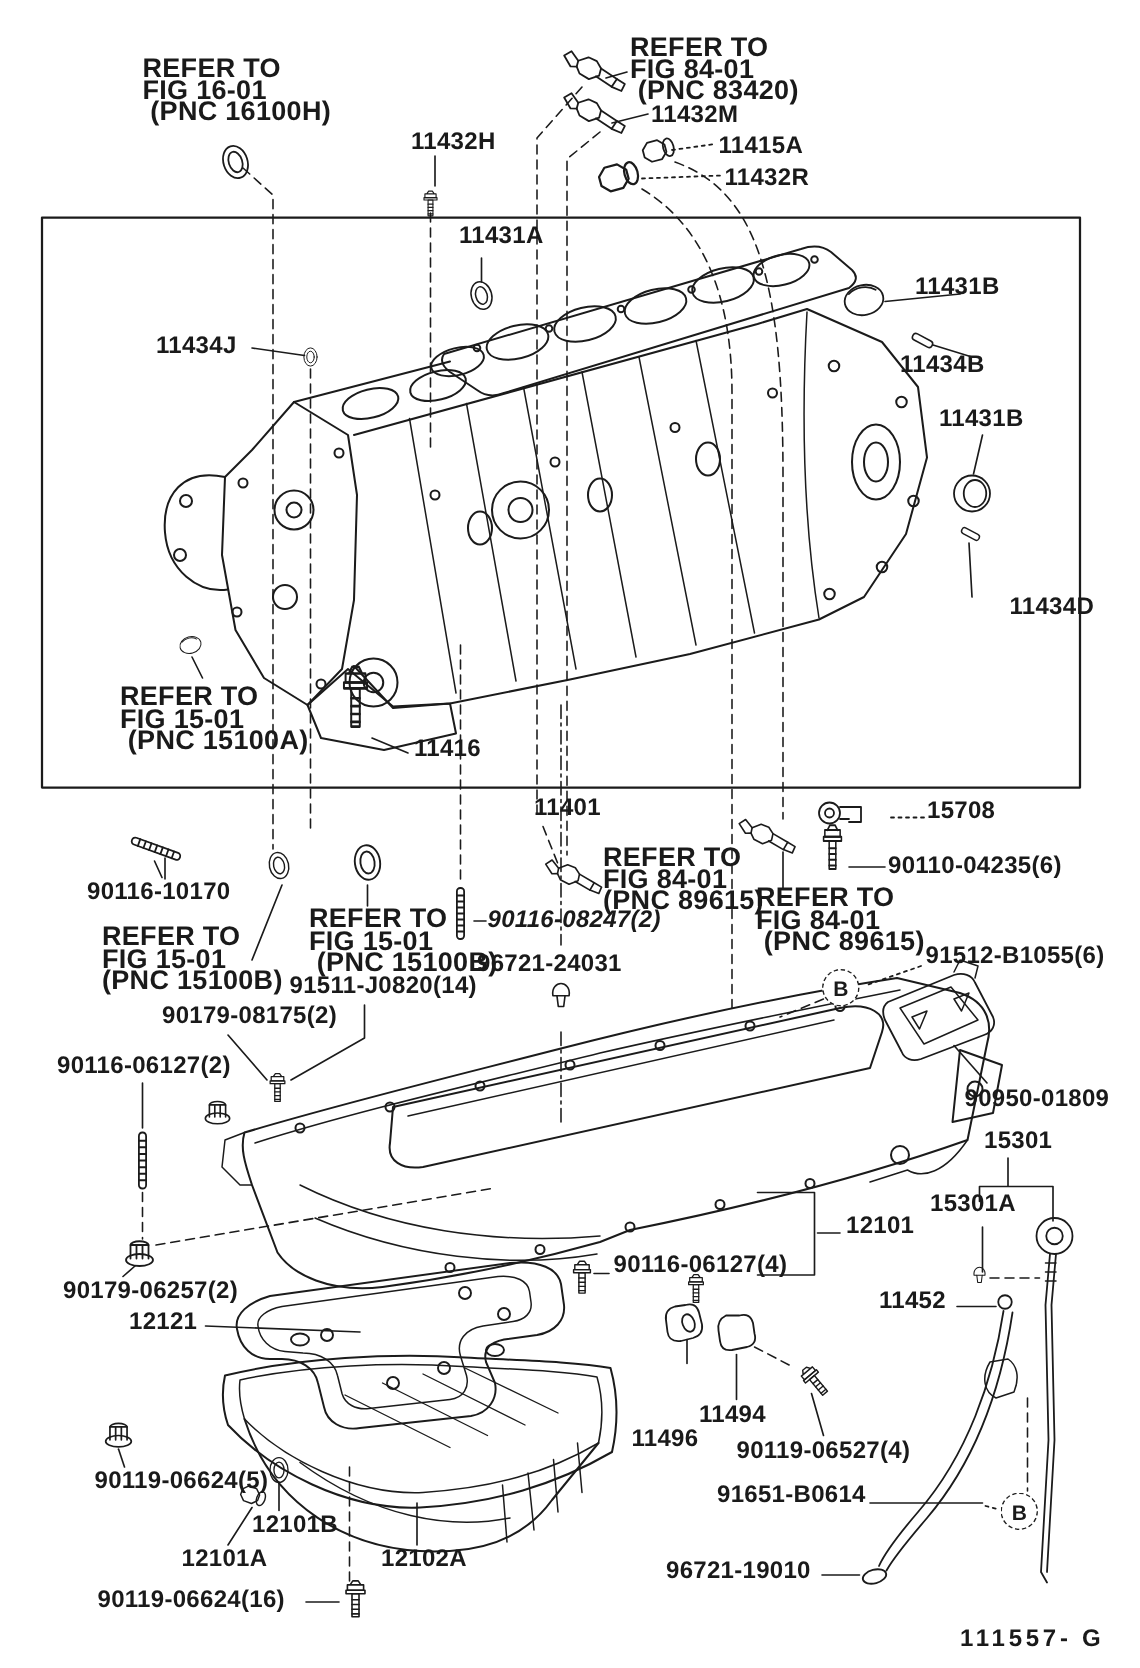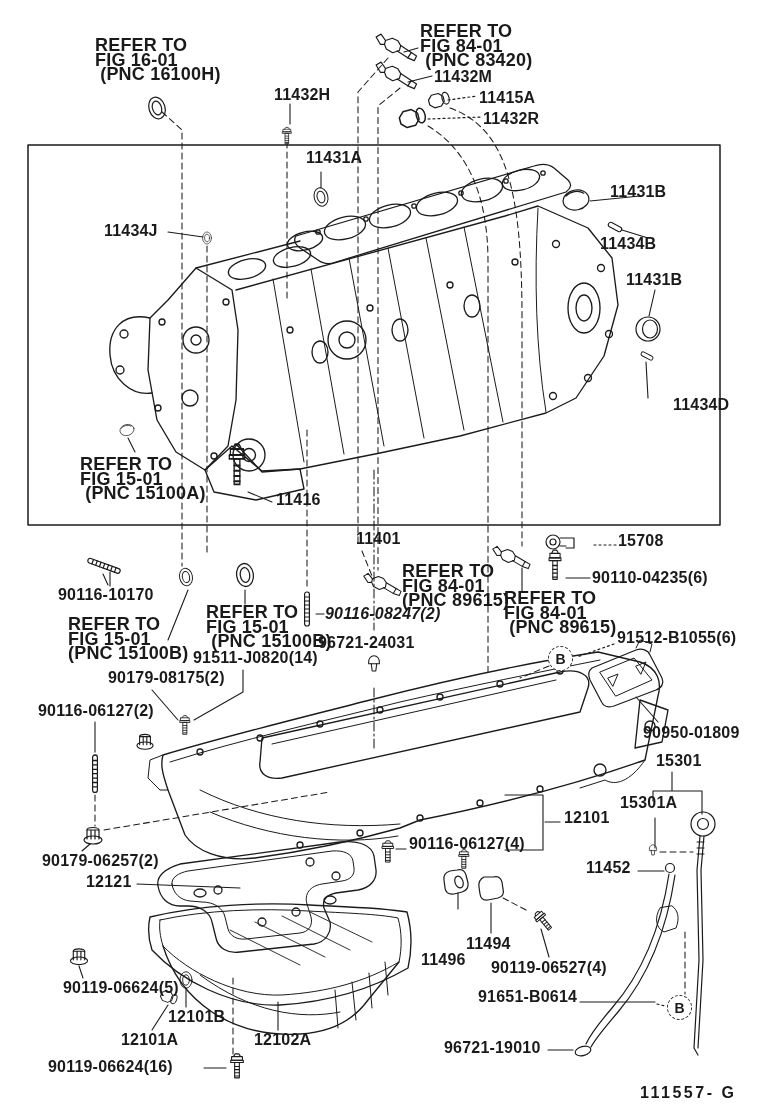--- a/index.html
+++ b/index.html
@@ -377,21 +377,21 @@
       <div class="lbl part" style="left: 421px; top: 911px; margin-top: 40px;">11496</div>
       <div class="lbl part" style="left: 466px; top: 935px;">11494</div>
       <div class="lbl part" style="left: 491px; top: 959px;">90119-06527(4)</div>
       <div class="lbl part" style="left: 478px; top: 988px;">91651-B0614</div>
       <div class="lbl part" style="left: 42px; top: 852px;">90179-06257(2)</div>
       <div class="lbl part" style="left: 86px; top: 873px;">12121</div>
       <div class="lbl part" style="left: 27px; top: 979px; margin-left: 36px;">90119-06624(5)</div>
       <div class="lbl part" style="left: 168px; top: 1008px;">12101B</div>
       <div class="lbl part" style="left: 121px; top: 1031px;">12101A</div>
       <div class="lbl part" style="left: 254px; top: 1031px;">12102A</div>
-      <div class="lbl part" style="left: 48px; top: 1058px;">90119-06624(16)</div>
+      <div class="lbl part" style="left: 65px; top: 1058px;">90119-06624(16)</div>
       <div class="lbl part" style="left: 444px; top: 1039px;">96721-19010</div>
       <div class="lbl code" style="left: 640px; top: 1084px;">111557- G</div>
     </div>
 <div id="callouts-layer">
       <div class="callout" style="left: 548px; top: 646px;">B</div>
       <div class="callout" style="left: 667px; top: 995px;">B</div>
     </div>
 
 </div>
 

